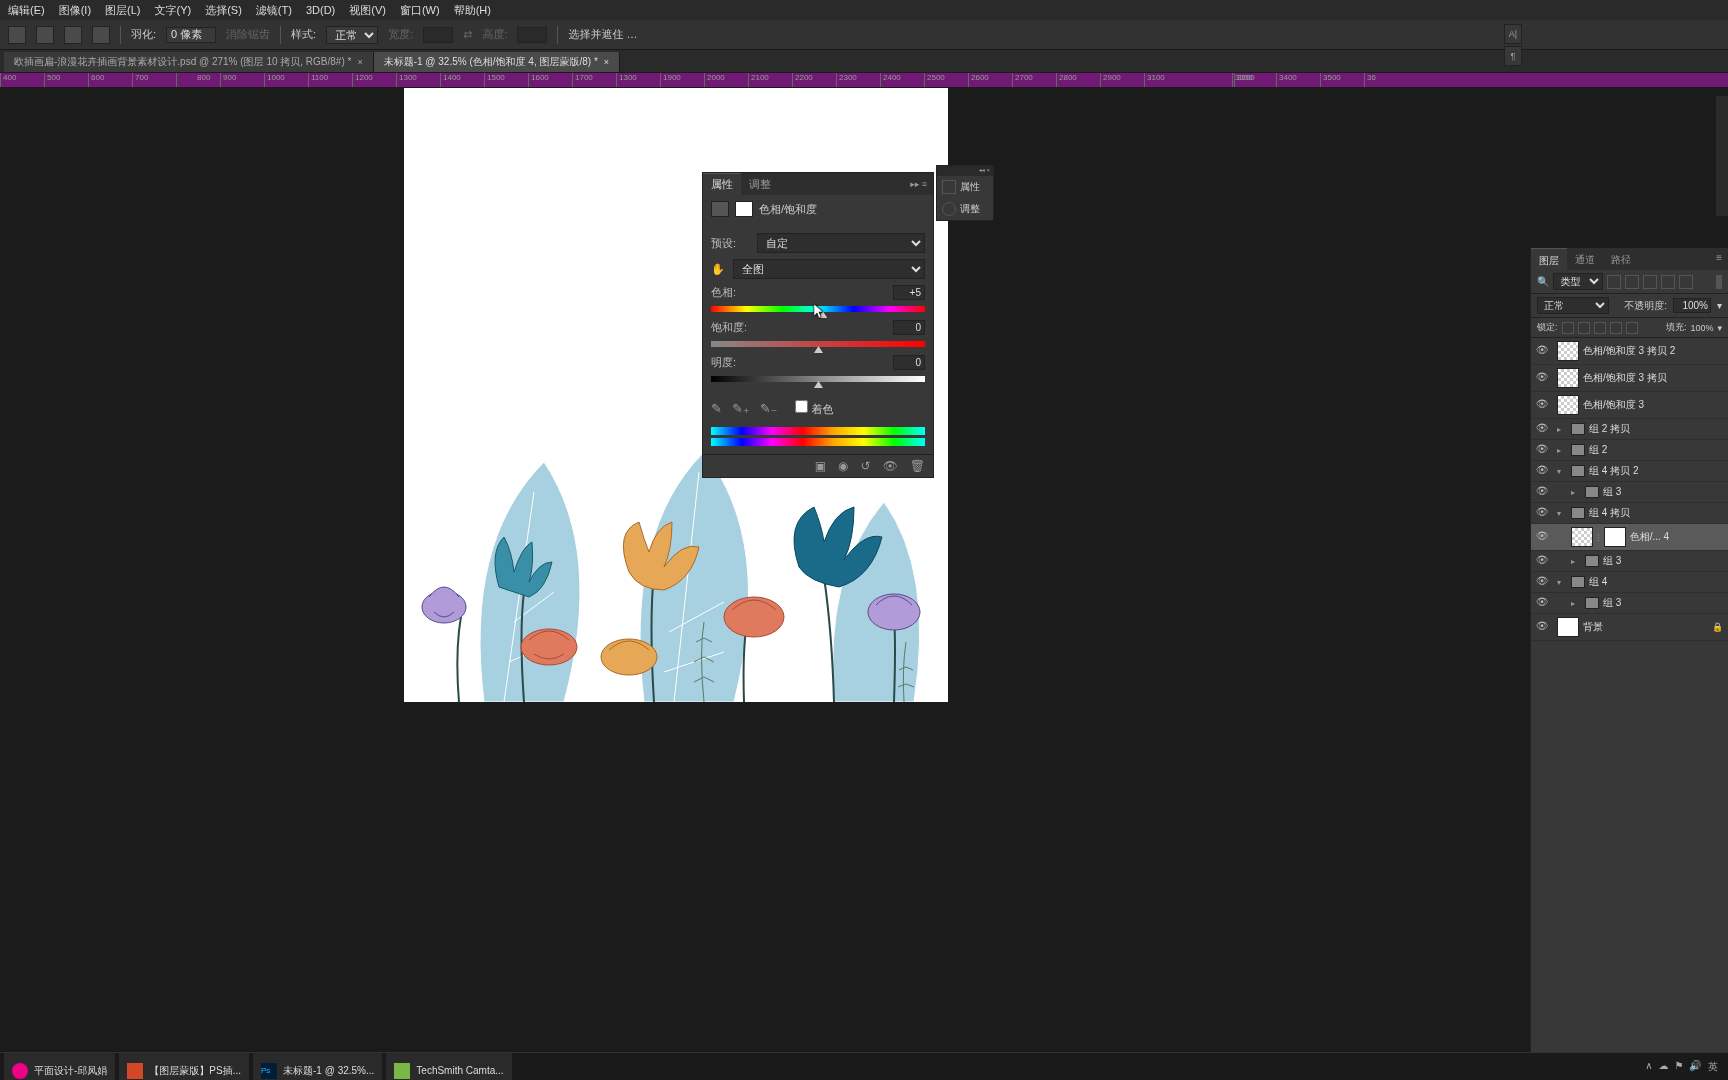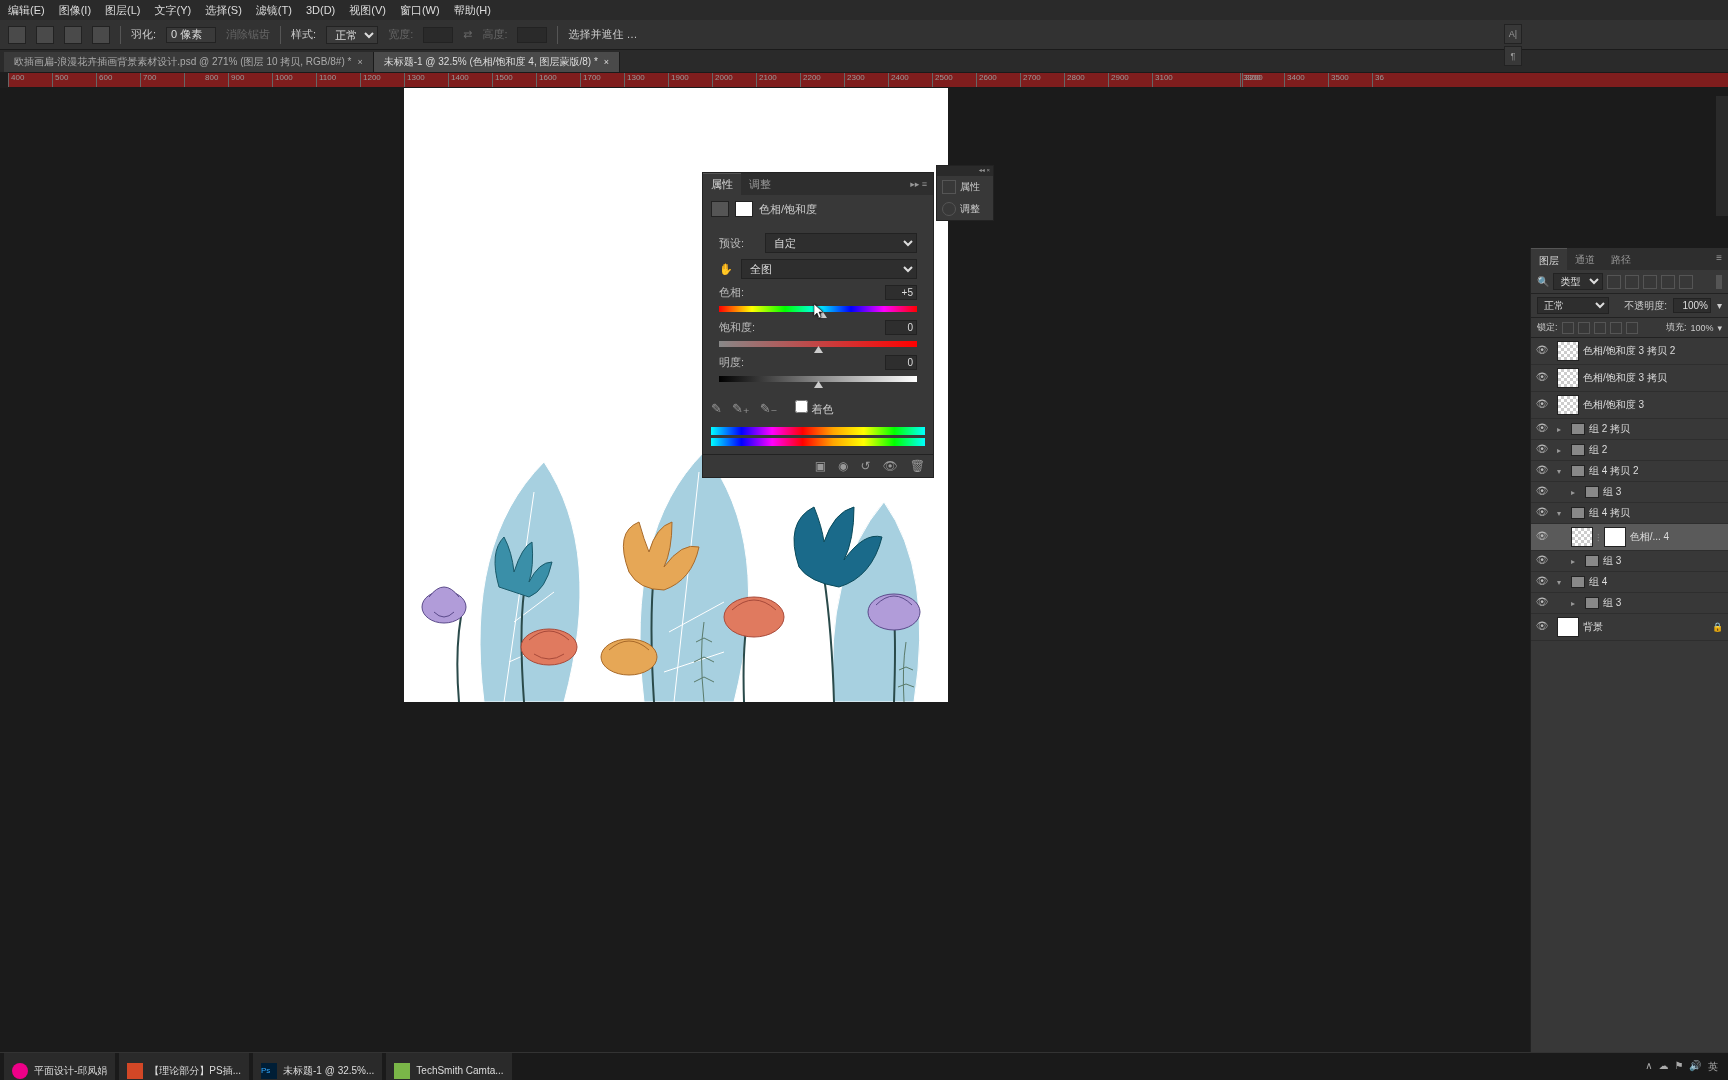--- a/index.html
+++ b/index.html
@@ -16,37 +16,37 @@
 .optbar input { width: 50px; background: #3a3a3a; border: 1px solid #222; color: #ddd; font-size: 11px; padding: 1px 4px; }
 .optbar select { background: #3a3a3a; border: 1px solid #222; color: #ddd; font-size: 11px; padding: 1px 4px; }
 
 
 .doctabs { height: 22px; background: #2a2a2a; display: flex; align-items: flex-end; padding-left: 4px; font-size: 10px; }
 .doctab { padding: 3px 10px; background: #3a3a3a; color: #aaa; border-right: 1px solid #1a1a1a; display: flex; align-items: center; gap: 6px; }
 .doctab.active { background: #4a4a4a; color: #ddd; }
 .doctab .x { font-size: 9px; }
 
 
-.ruler-h { height: 16px; background: #7f1d1d; border-top: 1px solid #1a1a1a; border-bottom: 1px solid #1a1a1a; position: relative; overflow: hidden; margin-left: 8px; }
+.ruler-h { height: 16px; background: #701a75; border-top: 1px solid #1a1a1a; border-bottom: 1px solid #1a1a1a; position: relative; overflow: hidden; }
 .ruler-h .tick { position: absolute; top: 0; font-size: 8px; color: #999; border-left: 1px solid #666; height: 100%; padding-left: 2px; }
 
 
 .canvas-wrap { position: absolute; left: 0; top: 88px; right: 0; bottom: 0; background: #1b1b1b; }
 .canvas { position: absolute; left: 404px; top: 0; width: 544px; height: 614px; background: #fff; }
 .canvas .art { position: absolute; left: 0; bottom: 0; width: 100%; height: 280px; }
 
 
 .props { position: absolute; left: 702px; top: 172px; width: 232px; background: #383838; border: 1px solid #222; font-size: 11px; }
 .props-tabs { display: flex; background: #2e2e2e; height: 22px; align-items: center; }
 .props-tabs .tab { padding: 3px 8px; color: #999; }
 .props-tabs .tab.active { background: #383838; color: #ddd; border-top: 1px solid #555; }
 .props-tabs .collapse { margin-left: auto; padding: 0 6px; color: #999; font-size: 9px; }
 .props-head { display: flex; align-items: center; gap: 6px; padding: 6px 8px; }
 .props-head .ic { width: 18px; height: 16px; background: #555; border: 1px solid #222; }
-.props-body { padding: 4px 16px; }
+.props-body { padding: 4px 8px; }
 .props-row { display: flex; align-items: center; margin: 6px 0; gap: 6px; }
 .props-row label { width: 40px; color: #bbb; }
 .props-row select, .props-row input { flex: 1; background: #2e2e2e; border: 1px solid #222; color: #ddd; font-size: 11px; padding: 2px 4px; }
 .slider-track { height: 6px; position: relative; margin: 2px 0 8px 0; }
 .slider-track.hue { background: linear-gradient(to right, red, yellow, lime, cyan, blue, magenta, red); }
 .slider-track.sat { background: linear-gradient(to right, #888, #888 0%, red); }
 .slider-track.light { background: linear-gradient(to right, #000, #888, #fff); }
 .slider-handle { position: absolute; top: 5px; width: 9px; height: 7px; background: #ccc; transform: translateX(-4px); clip-path: polygon(50% 0, 100% 100%, 0 100%); }
 .props-val { width: 32px; background: #2e2e2e; border: 1px solid #222; color: #ddd; font-size: 10px; text-align: right; padding: 1px 3px; margin-left: auto; }
 .eyedrops { display: flex; gap: 10px; padding: 6px 8px; align-items: center; }
@@ -460,21 +460,21 @@
     </svg>
 </div>
 
 <div class="taskbar">
   <div class="tb">
       <div class="ic" style="background:#e08;border-radius:50%"></div>
       <span>平面设计-邱凤娟</span>
     </div>
   <div class="tb">
       <div class="ic" style="background:#d24726"></div>
-      <span>【理论部分】PS插...</span>
+      <span>【图层蒙版】PS插...</span>
     </div>
   <div class="tb">
       <div class="ic" style="background:#001e36;color:#31a8ff;font-size:8px;text-align:left;line-height:16px">Ps</div>
       <span>未标题-1 @ 32.5%...</span>
     </div>
   <div class="tb">
       <div class="ic" style="background:#7ab648"></div>
       <span>TechSmith Camta...</span>
     </div>
   <div class="tray">

